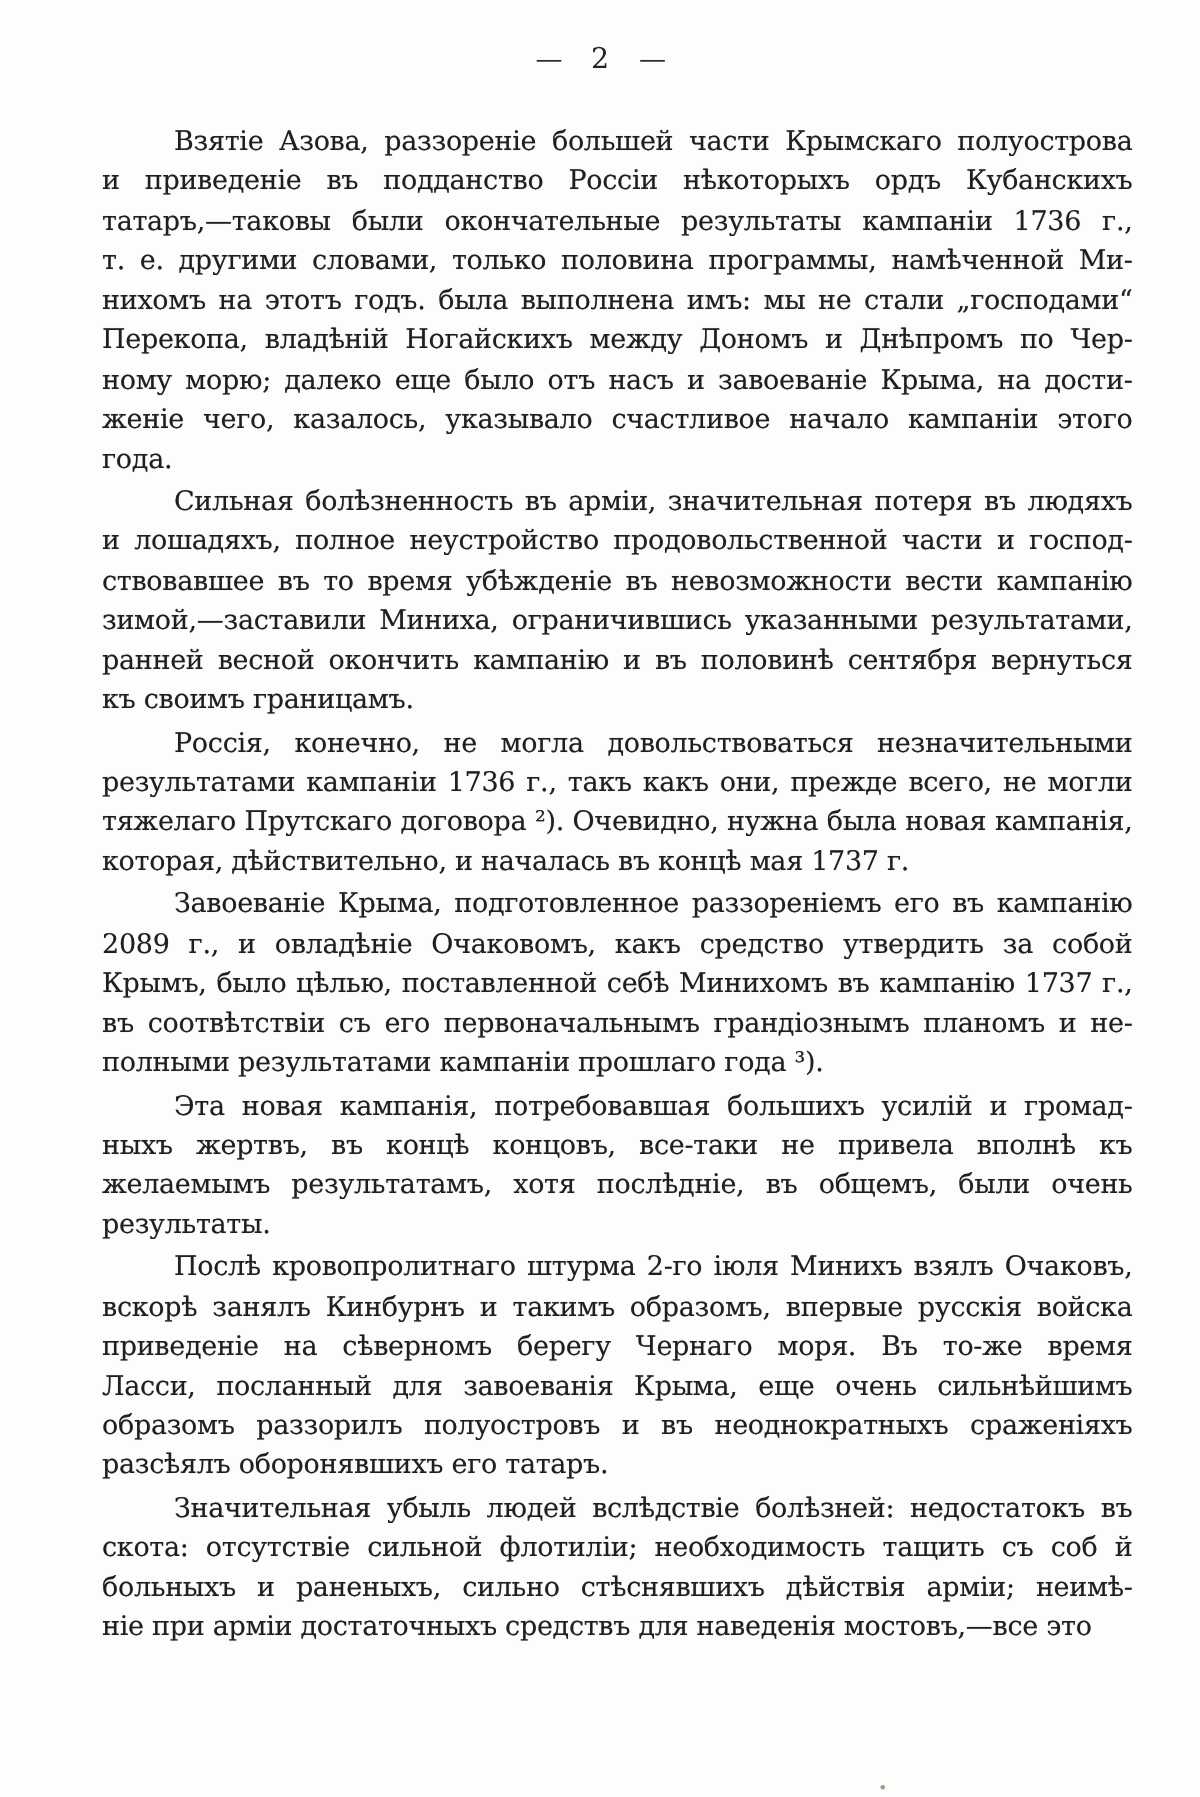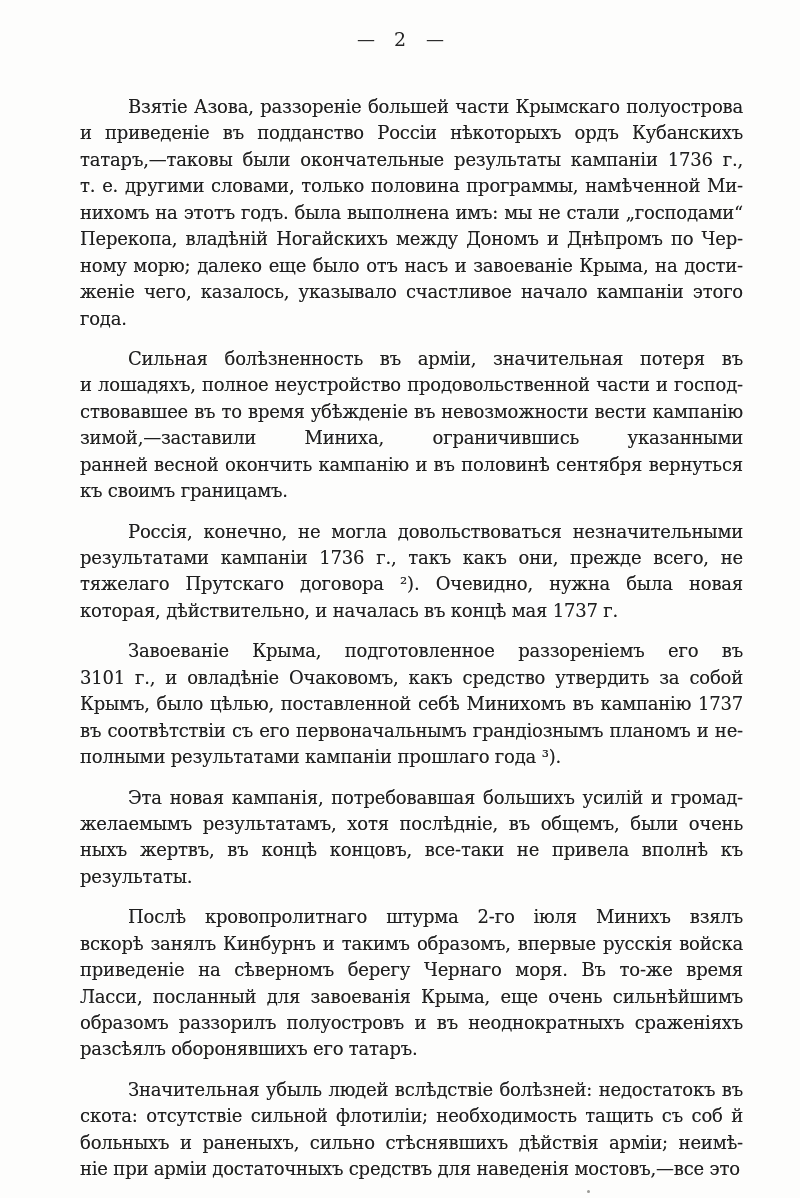--- a/index.html
+++ b/index.html
@@ -38,21 +38,21 @@
     font-size: 19px;
   }
   
   .text-block {
     position: absolute;
     left: 66px;
     top: 80px;
     width: 691px;
   }
   .paragraph {
-    margin: 14px;
+    margin: 2px;
     padding: 0;
   }
   .line {
     height: 26.45px;
     line-height: 26.45px;
     font-size: 18px;
     letter-spacing: -0.2px;
     text-align: justify;
     text-align-last: justify;
     white-space: normal;
@@ -106,29 +106,29 @@
         <div class="line last">къ своимъ границамъ.</div>
       </div>
       <div class="paragraph">
         <div class="line first">Россія, конечно, не могла довольствоваться незначительными</div>
         <div class="line">результатами кампаніи 1736 г., такъ какъ они, прежде всего, не могли</div>
         <div class="line">тяжелаго Прутскаго договора ²). Очевидно, нужна была новая кампанія,</div>
         <div class="line last">которая, дѣйствительно, и началась въ концѣ мая 1737 г.</div>
       </div>
       <div class="paragraph">
         <div class="line first">Завоеваніе Крыма, подготовленное раззореніемъ его въ кампанію</div>
-        <div class="line">3101 г., и овладѣніе Очаковомъ, какъ средство утвердить за собой</div>
+        <div class="line">2089 г., и овладѣніе Очаковомъ, какъ средство утвердить за собой</div>
         <div class="line">Крымъ, было цѣлью, поставленной себѣ Минихомъ въ кампанію 1737 г.,</div>
         <div class="line">въ соотвѣтствіи съ его первоначальнымъ грандіознымъ планомъ и не-</div>
         <div class="line last">полными результатами кампаніи прошлаго года ³).</div>
       </div>
       <div class="paragraph">
         <div class="line first">Эта новая кампанія, потребовавшая большихъ усилій и громад-</div>
+        <div class="line">ныхъ жертвъ, въ концѣ концовъ, все-таки не привела вполнѣ къ</div>
         <div class="line">желаемымъ результатамъ, хотя послѣдніе, въ общемъ, были очень</div>
-        <div class="line">ныхъ жертвъ, въ концѣ концовъ, все-таки не привела вполнѣ къ</div>
         <div class="line last">результаты.</div>
       </div>
       <div class="paragraph">
         <div class="line first">Послѣ кровопролитнаго штурма 2-го іюля Минихъ взялъ Очаковъ,</div>
         <div class="line">вскорѣ занялъ Кинбурнъ и такимъ образомъ, впервые русскія войска</div>
         <div class="line">приведеніе на сѣверномъ берегу Чернаго моря. Въ то-же время</div>
         <div class="line">Ласси, посланный для завоеванія Крыма, еще очень сильнѣйшимъ</div>
         <div class="line">образомъ раззорилъ полуостровъ и въ неоднократныхъ сраженіяхъ</div>
         <div class="line last">разсѣялъ оборонявшихъ его татаръ.</div>
       </div>

